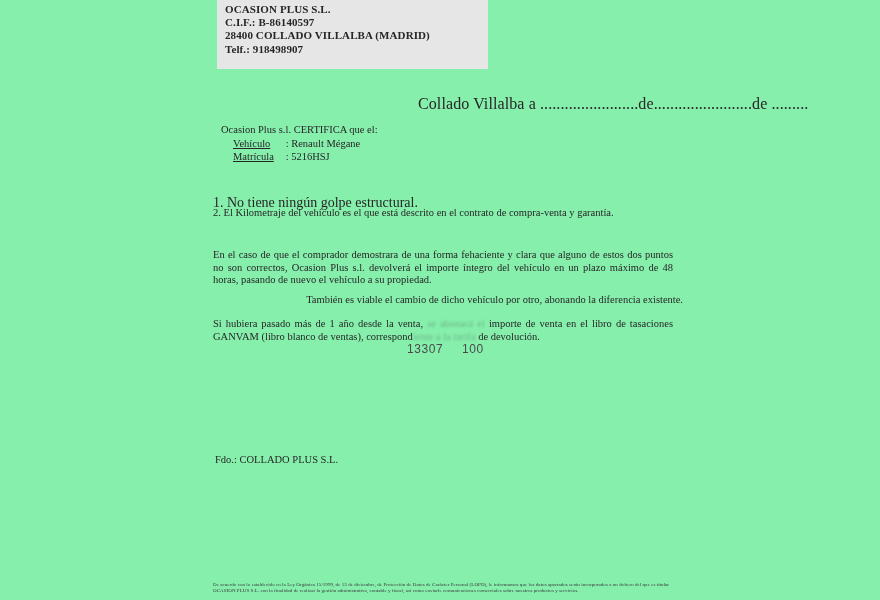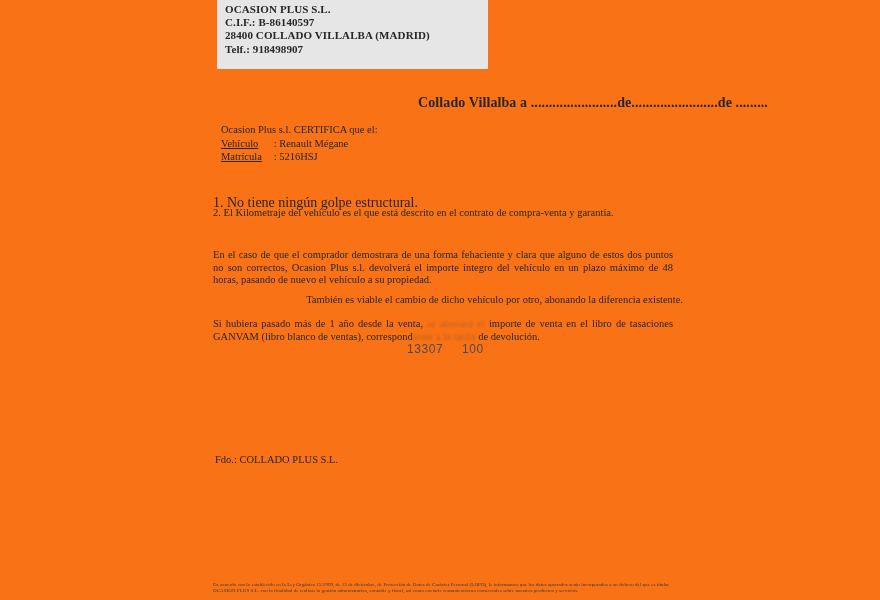--- a/index.html
+++ b/index.html
@@ -6,21 +6,21 @@
   html,body { width: 880px; height: 600px; }
   body {
     font-family: "Liberation Serif", serif;
     background: #ffffff;
     position: relative;
     overflow: hidden;
   }
   .canvas {
     position: absolute; left: 0; top: 0;
     width: 880px; height: 600px;
-    background: #f97316;
+    background: #86efac;
   }
   
   .scan {
     position: absolute; inset: 0;
     color: #262626;
     filter: blur(0.3px);
   }
   .abs { position: absolute; }
 
   .header-box {
@@ -31,30 +31,29 @@
   .header-box div {
     font-weight: bold;
     font-size: 11px;
     line-height: 13.2px;
     letter-spacing: 0.1px;
     white-space: nowrap;
   }
 
   .date-line {
     left: 418px; top: 95px;
-    font-size: 14px;
+    font-size: 16px;
     white-space: nowrap;
     letter-spacing: 0.1px;
-    font-weight: bold;
   }
 
   .certifica { left: 221px; top: 124px; font-size: 10.5px; }
   .kv-line { left: 221px; top: 138px; font-size: 10.5px; }
   .kv-line.plate { top: 151px; }
-  .kv-label { display: inline-block; width: 50px; text-decoration: underline; }
+  .kv-label { display: inline-block; width: 50px; text-decoration: underline; margin-left: 12px; }
   .kv-value { display: inline-block; }
 
   .point1 { left: 213px; top: 195px; font-size: 14px; white-space: nowrap; }
   .point2 { left: 213px; top: 207px; font-size: 10.5px; white-space: nowrap; }
 
   .para {
     left: 213px; width: 460px;
     font-size: 10.5px;
     line-height: 12.6px;
     text-align: justify;

